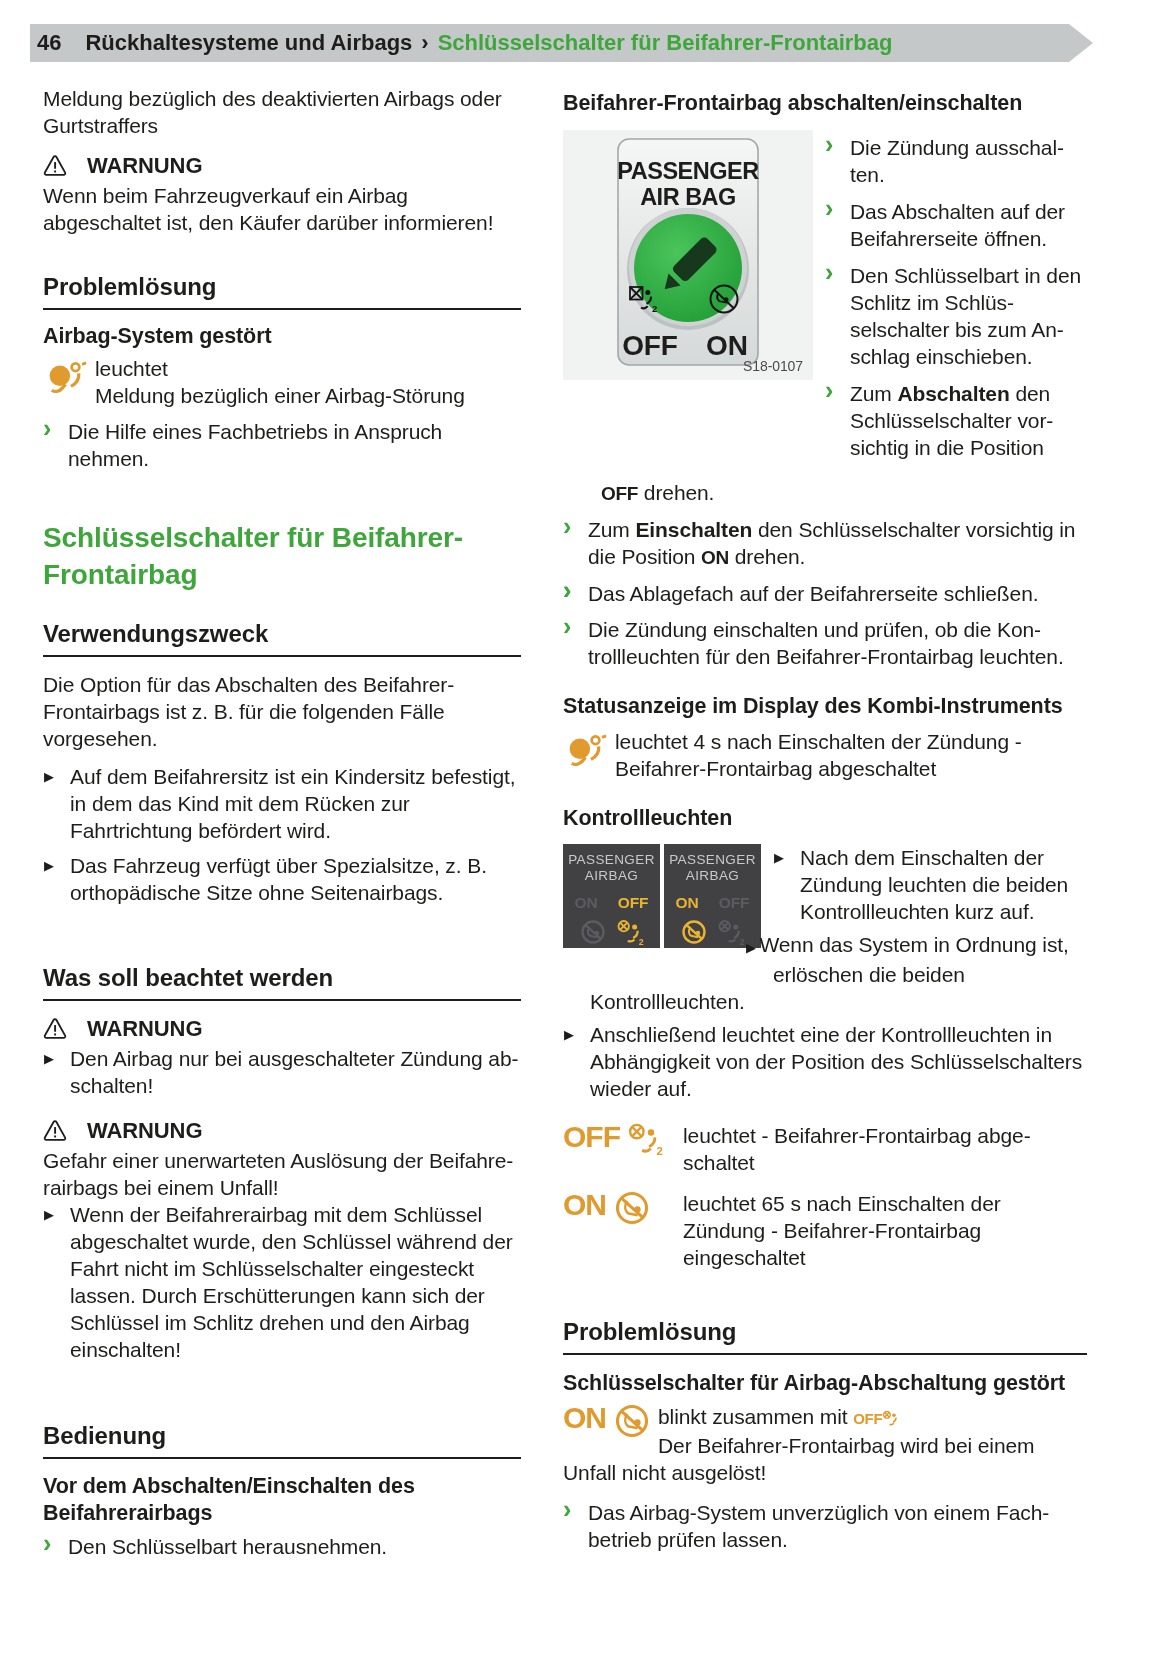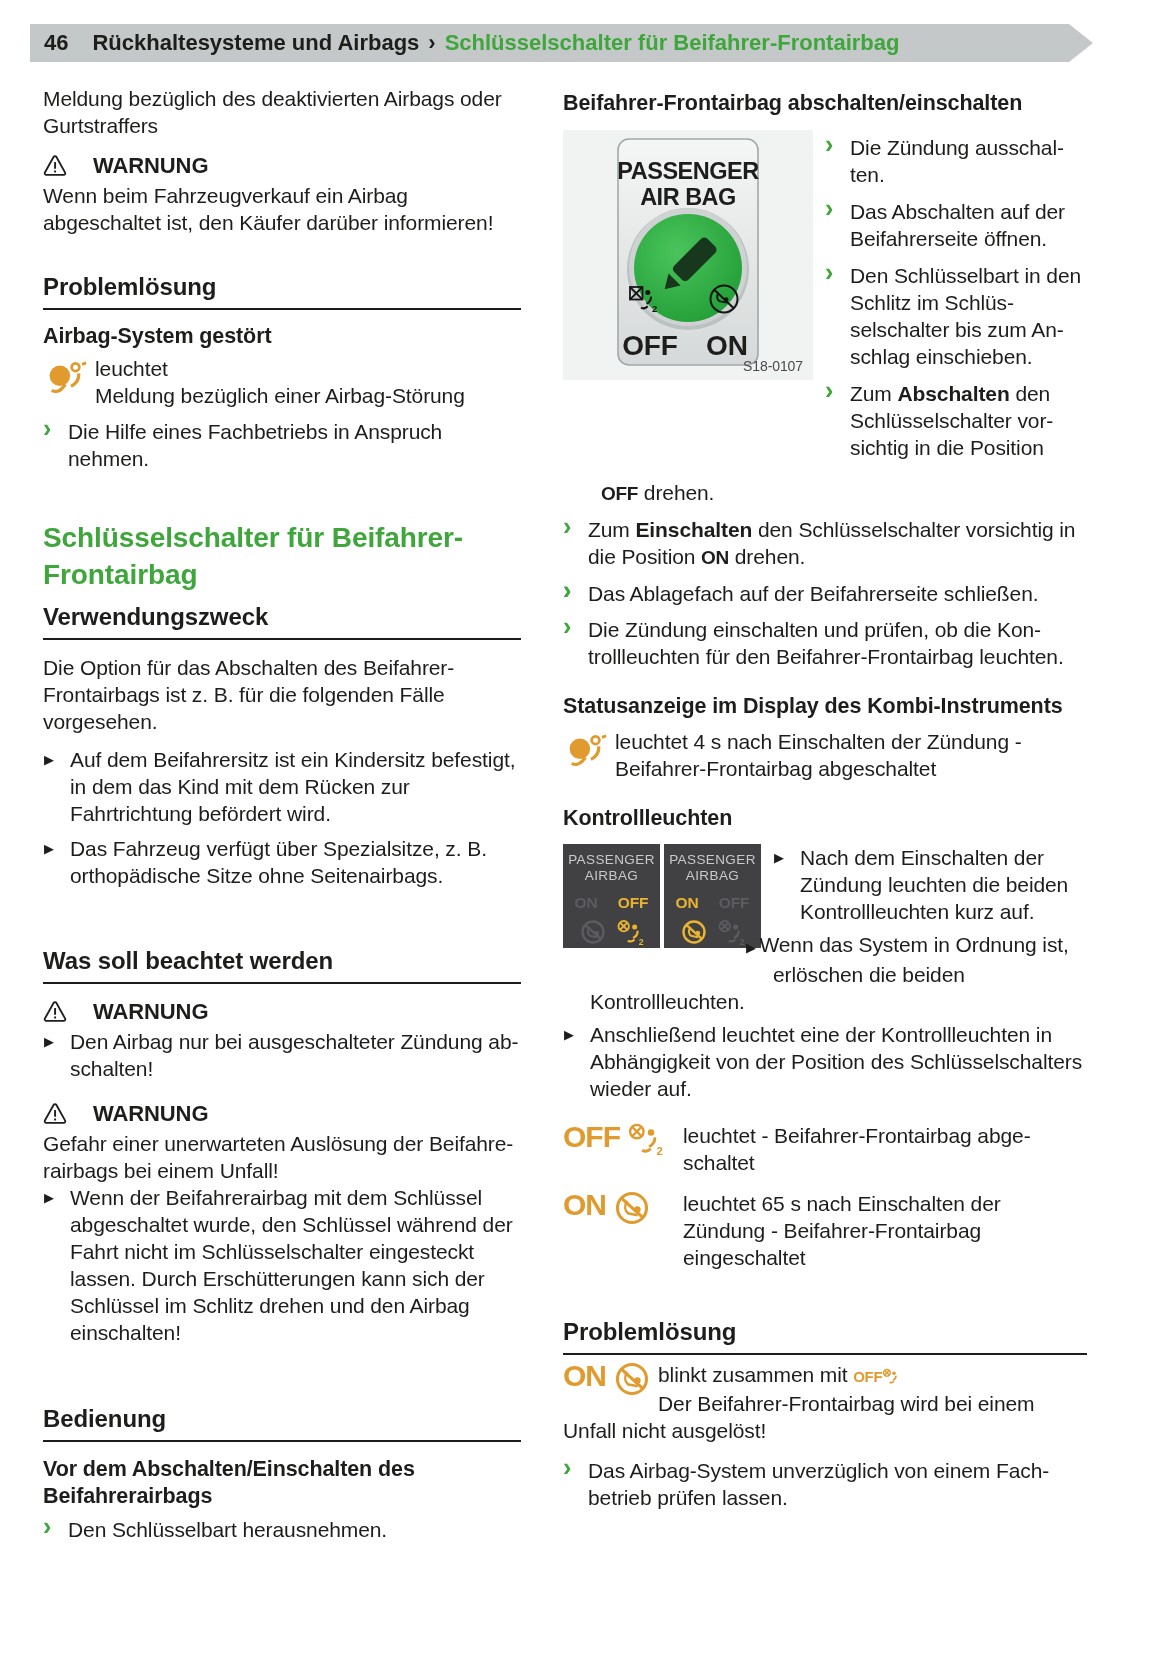--- a/index.html
+++ b/index.html
@@ -5,35 +5,35 @@
   :root{
     --green:#3EA63B; --amber:#E19A2E; --pamber:#EAB430; --pdim:#5B5B60;
     --ptext:#C9C9CB; --pbg:#414144; --txt:#1D1D1B; --barbg:#C5C8C9; --figbg:#F1F2F2;
   }
   *{margin:0;padding:0;box-sizing:border-box;}
   body{font-family:"Liberation Sans","DejaVu Sans",sans-serif;color:var(--txt);background:#fff;}
   .page{position:relative;width:1166px;height:1654px;background:#fff;overflow:hidden;}
 
   
   .header-bar{position:absolute;left:30px;top:24px;width:1063px;height:38px;background:var(--barbg);
-    display:flex;align-items:center;padding-left:14px;font-size:22px;font-weight:700;
+    display:flex;align-items:center;padding-left:7px;font-size:22px;font-weight:700;
     clip-path:polygon(0 0,calc(100% - 24px) 0,100% 50%,calc(100% - 24px) 100%,0 100%);}
   .hnum{margin-right:24px;}
   .hsep{margin:0 9px;}
   .htopic{color:var(--green);font-weight:700;}
 
   .col{position:absolute;top:85px;font-size:21px;line-height:27px;letter-spacing:-0.1px;}
   .col-left{left:43px;width:478px;}
   .col-right{left:563px;width:524px;}
 
   h2.rule{font-size:24px;line-height:30px;font-weight:700;padding-bottom:6px;border-bottom:2px solid var(--txt);}
   .h1green{font-size:28px;line-height:37px;font-weight:700;color:var(--green);}
   .sub{font-size:21.5px;font-weight:700;}
 
-  .warnhead{display:flex;align-items:center;gap:26px;font-size:22px;font-weight:700;margin-bottom:3px;}
+  .warnhead{display:flex;align-items:center;gap:20px;font-size:22px;font-weight:700;margin-bottom:3px;}
   .warnhead svg{flex:none;}
 
   .tbullet{position:relative;padding-left:27px;}
   .tbullet .tmk{position:absolute;left:1px;top:0;font-size:13px;line-height:27px;}
   .gstep{position:relative;padding-left:25px;}
   .gstep .mk{position:absolute;left:0;top:-3px;color:var(--green);font-weight:700;font-size:25px;}
 
   .lamprow{position:relative;padding-left:52px;}
   .lamprow .lampicon{position:absolute;left:5px;top:5px;color:var(--amber);}
 
@@ -71,21 +71,21 @@
   .onrow-label{float:left;width:95px;height:56px;display:flex;align-items:flex-start;gap:7px;color:var(--amber);}
   .inline-off{color:var(--amber);font-weight:800;font-size:15px;letter-spacing:-0.3px;white-space:nowrap;}
 
   
   .warn1{margin-top:13px;}
   .lh-problem{margin-top:36px;}
   .sub-airbag{margin-top:13px;}
   .lamp-left{margin-top:5px;}
   .step-help{margin-top:9px;}
   .mainhead{margin-top:47px;}
-  .lh-purpose{margin-top:9px;}
+  .lh-purpose{margin-top:26px;}
   .purpose-para{margin-top:14px;}
   .pb1{margin-top:11px;}
   .pb2{margin-top:8px;}
   .lh-notes{margin-top:57px;}
   .warn2{margin-top:14px;}
   .warn3{margin-top:18px;}
   .lh-op{margin-top:58px;}
   .sub-op{margin-top:14px;}
   .step-op{margin-top:6px;}
 
@@ -405,20 +405,21 @@
           <line x1="6" y1="6.5" x2="22.5" y2="21.5" stroke="currentColor" stroke-width="2.4"></line>
           <path d="M10.2 8.5 c-2.2 3.8 -1.8 7.6 0.6 9.6 l7.6 1.6" fill="none" stroke="currentColor" stroke-width="2"></path>
           <circle cx="18.2" cy="15.2" r="2.5" fill="currentColor"></circle>
         </svg>
       </div>
       <div class="deftext">leuchtet 65 s nach Einschalten der Zündung - Beifahrer-Frontairbag eingeschaltet</div>
     </div>
 
     <h2 class="rule rh-problem2">Problemlösung</h2>
 
+    <div class="sub sub-key">Schlüsselschalter für Airbag-Abschaltung gestört</div>
 
     <div class="onrow">
       <div class="onrow-label">
         <span class="biglabel">ON</span>
         <svg viewBox="0 0 28 28" width="38" height="36">
           <circle cx="14" cy="14" r="11.3" fill="none" stroke="currentColor" stroke-width="2.4"></circle>
           <line x1="6" y1="6.5" x2="22.5" y2="21.5" stroke="currentColor" stroke-width="2.4"></line>
           <path d="M10.2 8.5 c-2.2 3.8 -1.8 7.6 0.6 9.6 l7.6 1.6" fill="none" stroke="currentColor" stroke-width="2"></path>
           <circle cx="18.2" cy="15.2" r="2.5" fill="currentColor"></circle>
         </svg>

